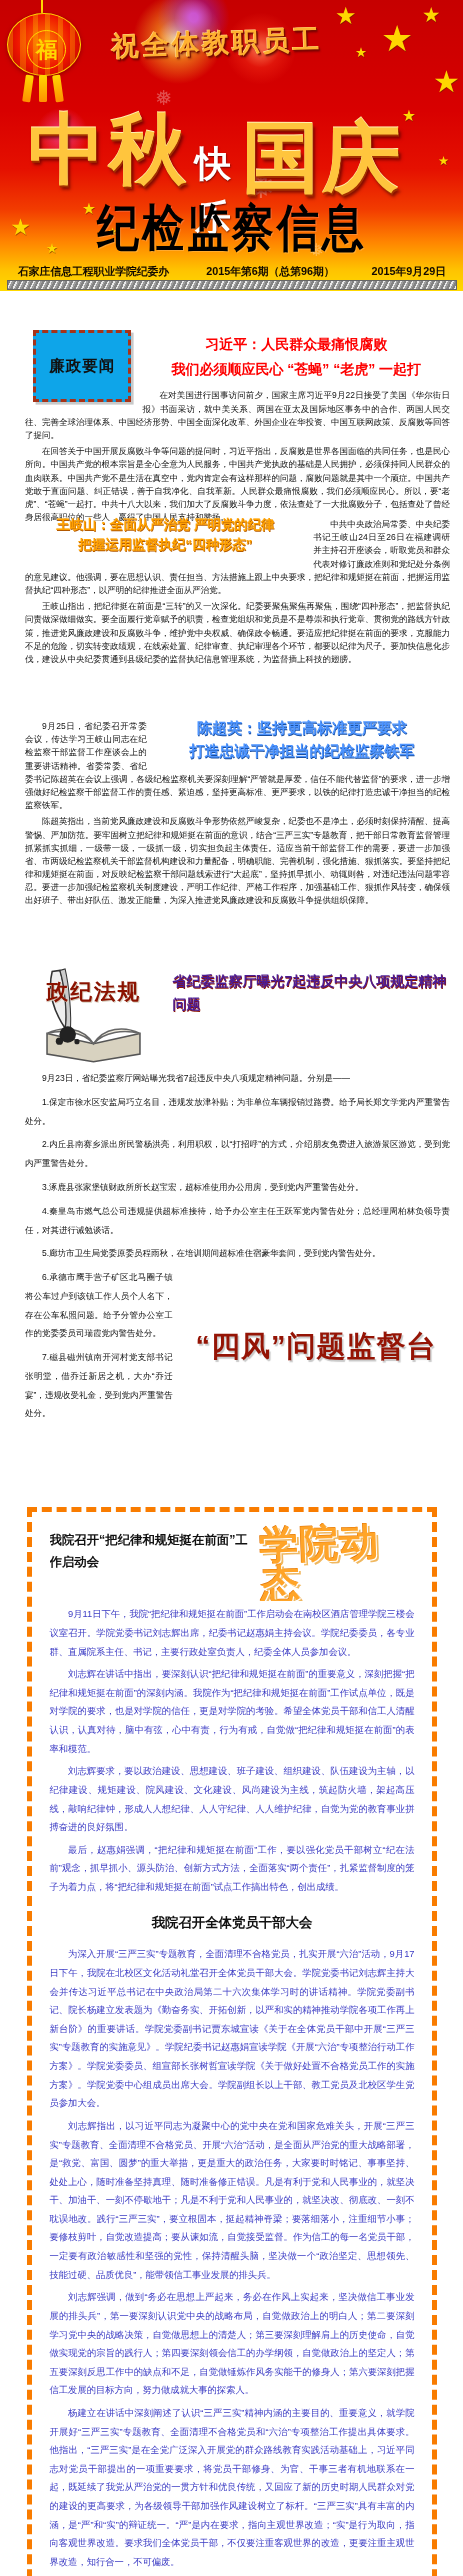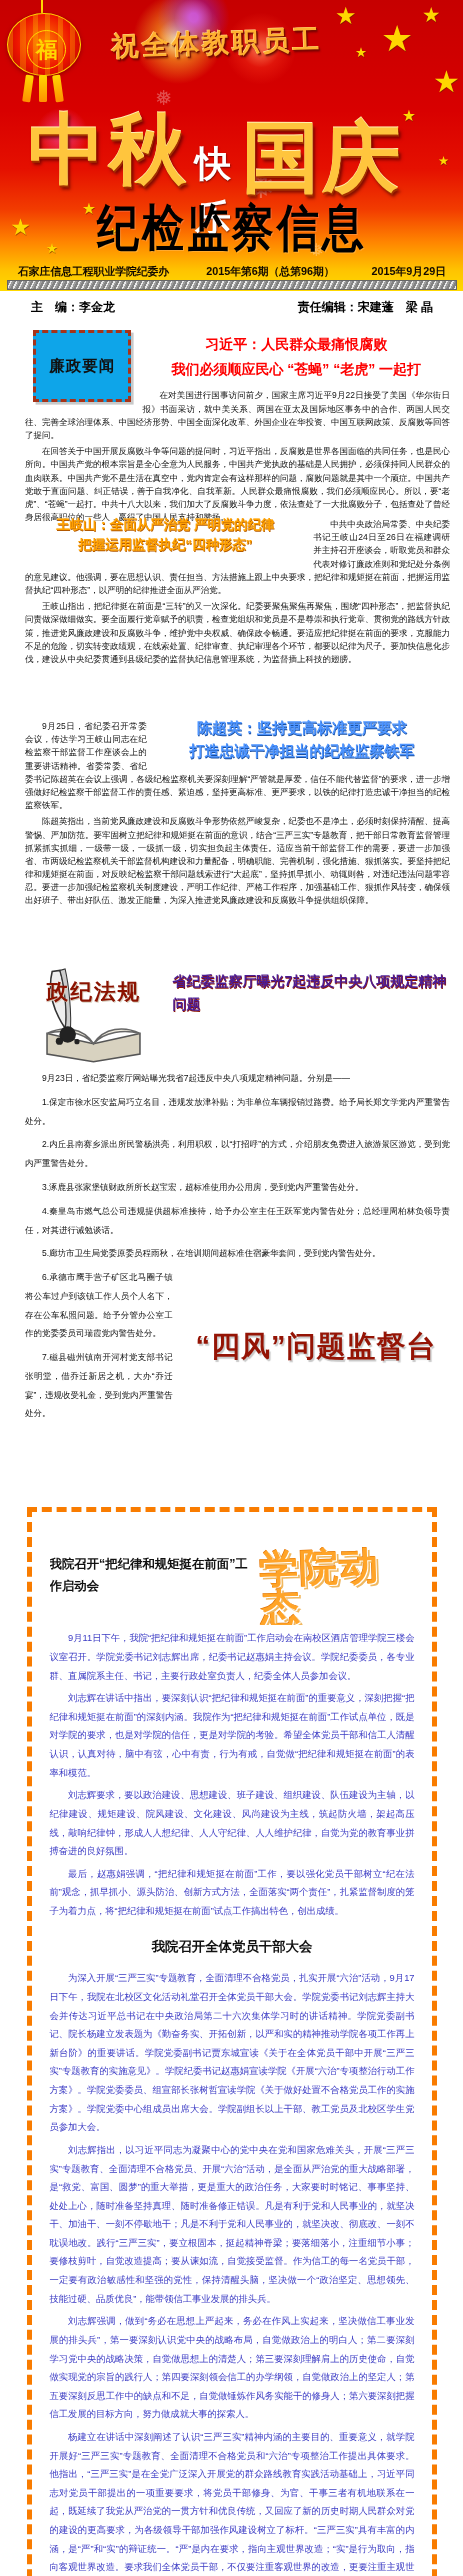--- a/index.html
+++ b/index.html
@@ -74,21 +74,21 @@
      color:#4c1d95;text-shadow:0.5px 0.5px 0 #8b1200;}
 
   .items{position:absolute;top:1069px;left:25px;width:425px;color:#101010;font-size:8.5px;line-height:2.2;text-align:justify;}
   .items p{margin:0 0 5.2px 0;text-indent:2em;}
   .sifeng{float:right;width:268px;height:147px;margin:5.2px 0 3.1px 9.3px;display:flex;align-items:center;justify-content:center;
      font-size:29px;font-weight:900;color:#951405;letter-spacing:1px;text-shadow:1.5px 1.5px 1px #c9c9c9;}
 
   
   .dongtai{position:absolute;top:1507px;left:27px;width:410px;height:1940px;box-sizing:border-box;
      border:5.2px dashed #f97c00;padding:11.3px 17.5px;overflow:hidden;}
-  .dt-head{overflow:hidden;margin-bottom:3.1px;margin-top:24px;}
+  .dt-head{overflow:hidden;margin-bottom:3.1px;}
   .dt-title1{float:left;width:206px;font-size:12.4px;font-weight:900;color:#111;line-height:1.7;margin-top:7.2px;}
   .dt-wordart{float:right;width:155px;font-size:39px;font-weight:900;color:#ffa428;line-height:1.0;letter-spacing:1px;
      text-shadow:1px 1px 0 #ffffff,2.6px 2.6px 0 #f0b860,-0.5px -0.5px 0 #e07000;transform:rotate(-2deg);}
   .dt-sub{text-align:center;font-size:13.4px;font-weight:900;color:#111;margin:17.5px 0 13.4px 0;}
   .dongtai p{color:#3b3bc4;font-size:9.3px;line-height:2.0;text-align:justify;text-indent:2em;margin:4.1px 0;}
 </style>
 </head>
 <body>
 
 <div id="page">
@@ -131,24 +131,20 @@
 
     <div class="mast-title">纪检监察信息</div>
     <div class="mast-info">
       <span>石家庄信息工程职业学院纪委办</span>
       <span>2015年第6期（总第96期）</span>
       <span>2015年9月29日</span>
     </div>
     <div class="braid"></div>
   </div>
 
-  <div class="editors">
-    <span><span>主　编：</span><span>李金龙</span></span>
-    <span><span>责任编辑：</span><span>宋建蓬　梁 晶</span></span>
-  </div>
 
   <div class="art" style="top:325px;">
     <div class="lz-box">廉政要闻</div>
     <div class="headline-red">
       <span>习近平：人民群众最痛恨腐败</span><br><span>我们必须顺应民心 “苍蝇” “老虎” 一起打</span>
     </div>
     <p>在对美国进行国事访问前夕，国家主席习近平9月22日接受了美国《华尔街日报》书面采访，就中美关系、两国在亚太及国际地区事务中的合作、两国人民交往、完善全球治理体系、中国经济形势、中国全面深化改革、外国企业在华投资、中国互联网政策、反腐败等回答了提问。</p>
     <p>在回答关于中国开展反腐败斗争等问题的提问时，习近平指出，反腐败是世界各国面临的共同任务，也是民心所向。中国共产党的根本宗旨是全心全意为人民服务，中国共产党执政的基础是人民拥护，必须保持同人民群众的血肉联系。中国共产党不是生活在真空中，党内肯定会有这样那样的问题，腐败问题就是其中一个顽症。中国共产党敢于直面问题、纠正错误，善于自我净化、自我革新。人民群众最痛恨腐败，我们必须顺应民心。所以，要“老虎”、“苍蝇”一起打。中共十八大以来，我们加大了反腐败斗争力度，依法查处了一大批腐败分子，包括查处了曾经身居很高职位的一些人，赢得了中国人民支持和赞扬。</p>
   </div>
 

